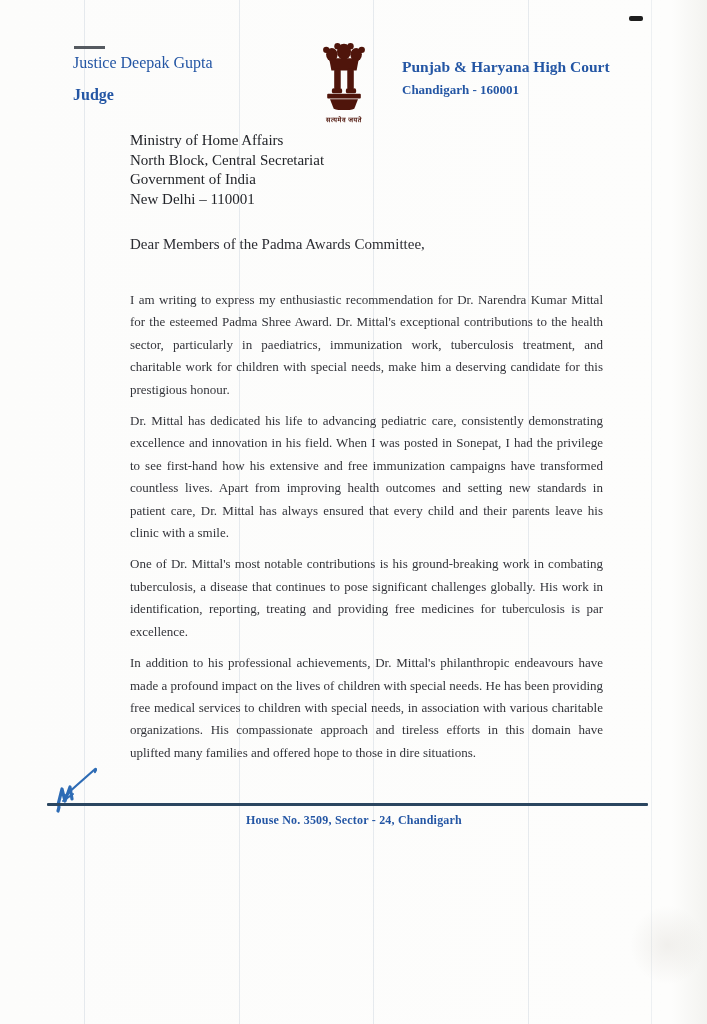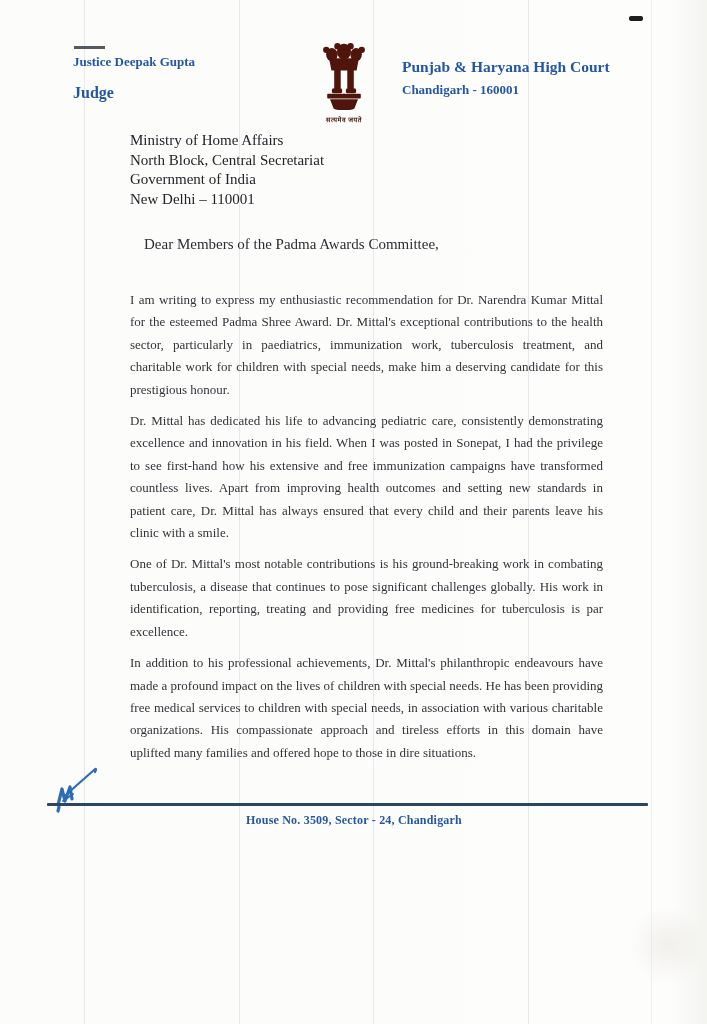--- a/index.html
+++ b/index.html
@@ -15,35 +15,35 @@
   .scan-line.l1 { left: 84px; }  .scan-line.l2 { left: 239px; }
   .scan-line.l3 { left: 373px; } .scan-line.l4 { left: 528px; }
   .scan-line.l5 { left: 651px; background: rgba(140,160,185,0.14); }
   .scan-smudge { position: absolute; left: 630px; top: 905px; width: 75px; height: 80px;
     background: radial-gradient(ellipse at center, rgba(165,155,140,0.14), rgba(165,155,140,0) 70%); }
   .mark-top-right { position: absolute; left: 629px; top: 16px; width: 14px; height: 5px; background: #1e1e1e; border-radius: 2px; }
   .mark-top-left  { position: absolute; left: 74px;  top: 46px; width: 31px; height: 3px; background: #555a60; }
 
   
   .sender { position: absolute; left: 73px; top: 54px; width: 175px; color: var(--accent-blue, #2456a4); }
-  .sender-name  { font-size: 13px; font-weight: bold; white-space: nowrap; }
+  .sender-name  { font-size: 16px; font-weight: normal; white-space: nowrap; }
   .sender-title { font-size: 16px; font-weight: bold; text-align: left; margin-top: 14px; padding-right: 3px; }
 
   .emblem-wrap { position: absolute; left: 308px; top: 42px; width: 72px; text-align: center; }
   .emblem-caption { font-size: 6.5px; color: var(--emblem-maroon, #4f150b); margin-top: 1px; letter-spacing: 0.5px; font-weight: bold; }
 
   .court { position: absolute; left: 402px; top: 58px; color: var(--accent-blue, #2456a4); }
   .court-line1 { font-size: 15.5px; font-weight: bold; white-space: nowrap; }
   .court-line2 { font-size: 13px; font-weight: bold; margin-top: 6px; }
 
   
   .recipient { position: absolute; left: 130px; top: 131px; font-size: 15px; color: #222429; line-height: 19.5px; }
   .recipient-name { font-weight: bold; }
 
-  .salutation { position: absolute; left: 130px; top: 236px; font-size: 15px; color: #2c2d33; margin-left: 14px; }
+  .salutation { position: absolute; left: 130px; top: 236px; font-size: 15px; color: #2c2d33; }
 
   
   .letter-body { position: absolute; left: 130px; top: 289px; width: 473px; font-size: 13px; color: var(--body-text, #33343a); }
   .letter-body p { margin: 0 0 9px 0; line-height: 22.4px; text-align: justify; }
 
   
   .signature { position: absolute; left: 50px; top: 763px; }
   .footer-line { position: absolute; left: 47px; top: 803px; width: 601px; height: 3px; background: var(--footer-line, #2b4660); border-radius: 1px; }
   .footer-text { position: absolute; left: 14px; top: 813px; width: 680px; text-align: center;
     font-size: 12px; font-weight: bold; color: var(--accent-blue, #2456a4); letter-spacing: 0.2px; }

